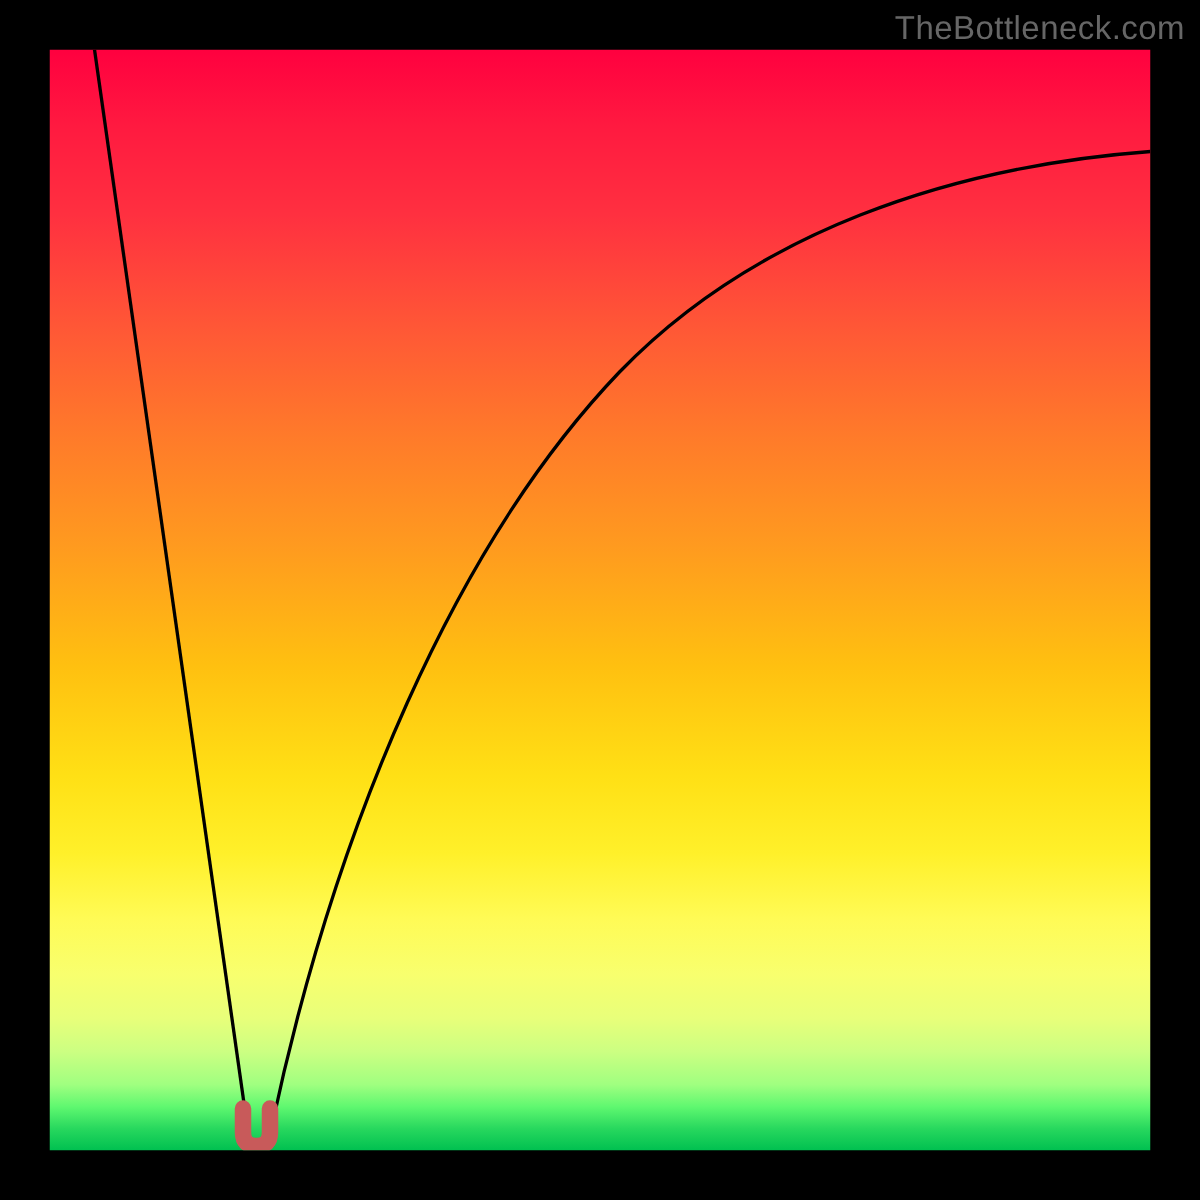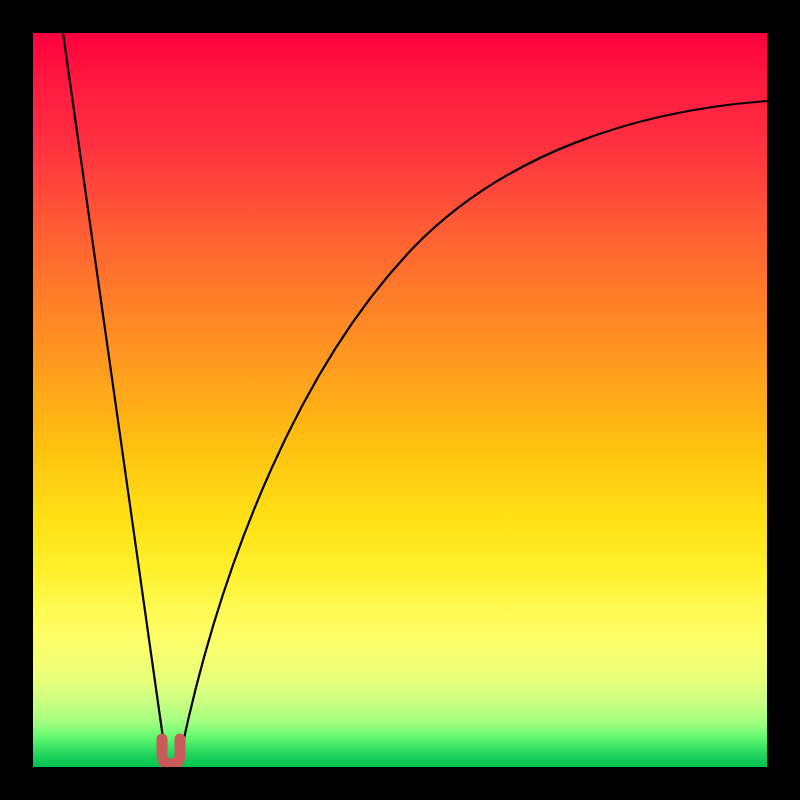--- a/index.html
+++ b/index.html
@@ -82,13 +82,14 @@
                C 190 520, 270 330, 380 215
                C 470 122, 600 78, 734 68" fill="none" stroke="#000" stroke-width="2.2"></path>
       <path d="M 129 706
                L 129 722
                Q 129 731 138 731
                Q 147 731 147 722
                L 147 706" fill="none" stroke="#c85a5a" stroke-width="11" stroke-linecap="round" stroke-linejoin="round"></path>
     </svg>
   </div>
 
+  <div class="watermark">TheBottleneck.com</div>
 </div>
 
 </body></html>

